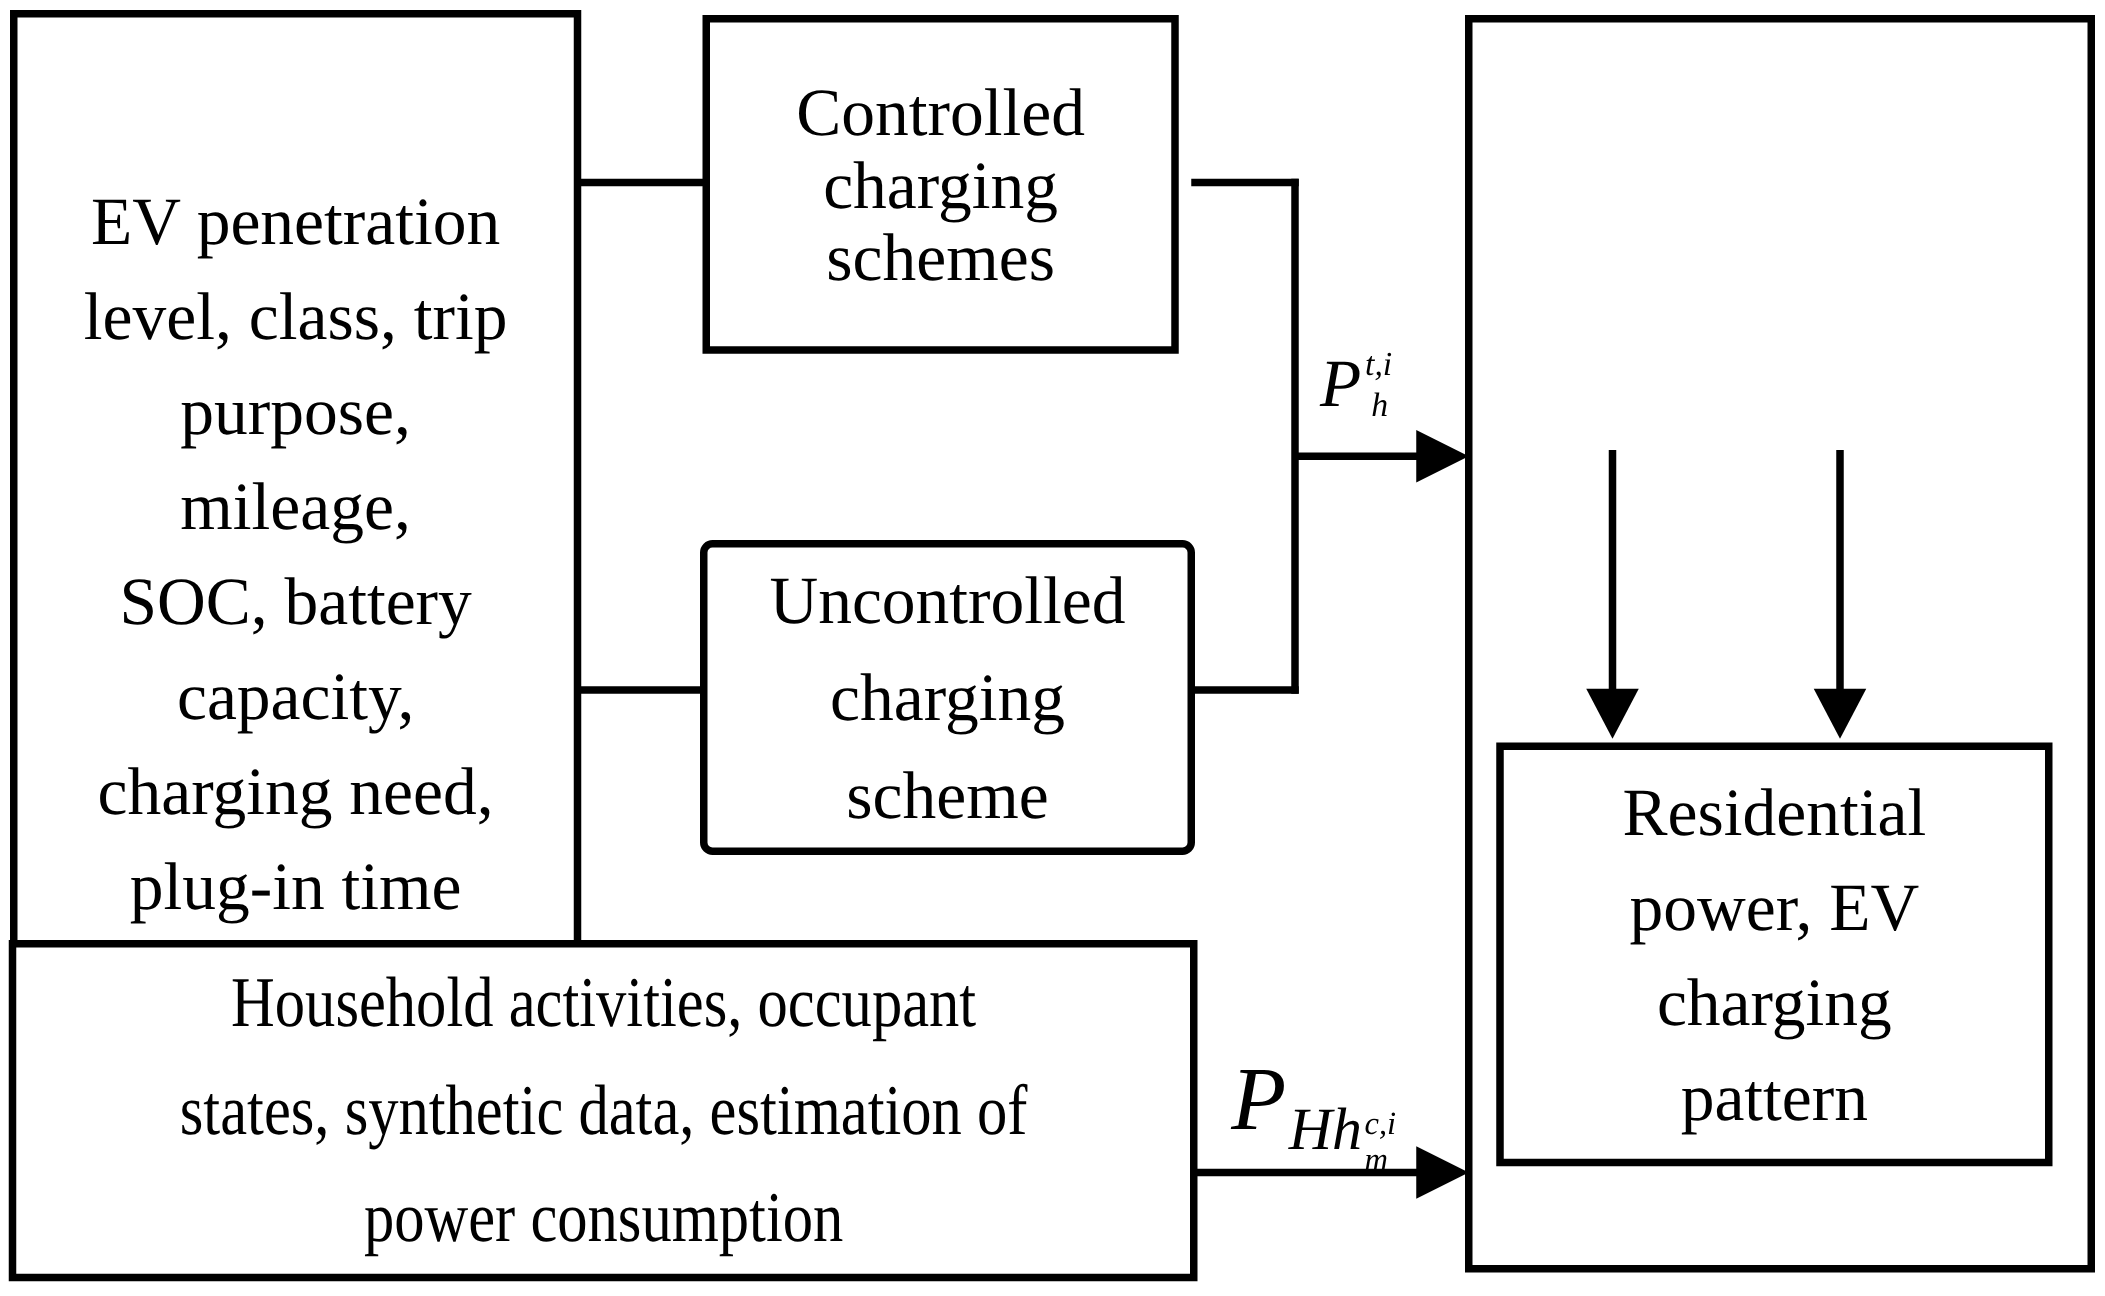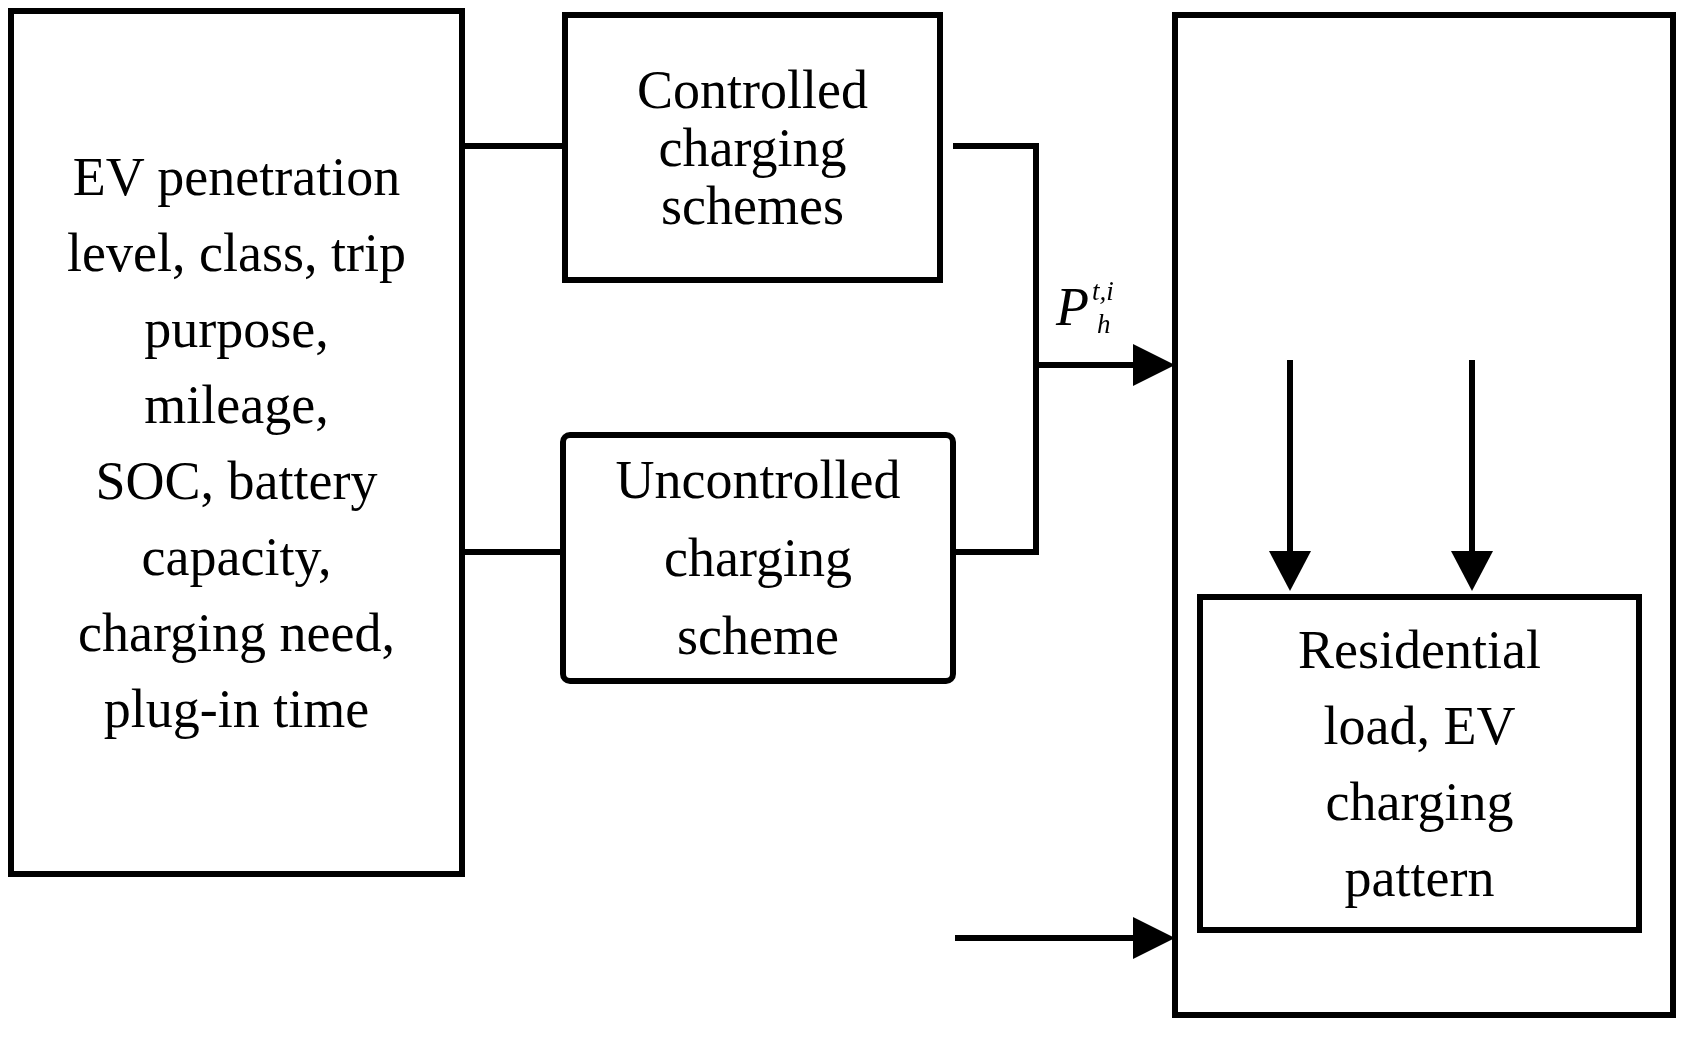--- a/index.html
+++ b/index.html
@@ -108,27 +108,32 @@
 charging
 schemes</span>
   </div>
 
   <div class="box box-uncontrolled">
     <span class="box-text">Uncontrolled
 charging
 scheme</span>
   </div>
 
+  <div class="box box-household">
+    <span class="condensed">Household activities, occupant
+states, synthetic data, estimation of
+power consumption</span>
+  </div>
 
   <div class="box box-outer"></div>
 
 
   <div class="box box-residential">
     <span class="box-text">Residential
-load, EV
+power, EV
 charging
 pattern</span>
   </div>
 
   <svg class="wires" viewBox="0 0 1684 1037" xmlns="http://www.w3.org/2000/svg">
     <line x1="463" y1="146" x2="566" y2="146"></line>
     <line x1="463" y1="552" x2="564" y2="552"></line>
     <line x1="953" y1="146" x2="1039" y2="146"></line>
     <line x1="953" y1="552" x2="1039" y2="552"></line>
     <line x1="1036" y1="143" x2="1036" y2="555"></line>
@@ -142,14 +147,20 @@
     <polygon points="1472,591 1451,551 1493,551"></polygon>
   </svg>
 
   <div class="formula formula-ph">
     <span class="f1-base">P</span><span class="f1-stack">
         <span class="f1-sup">t,i</span>
         <span class="f1-sub">h</span>
       </span>
   </div>
 
+  <div class="formula formula-phh">
+    <span class="f2-base">P</span><span class="f2-submain">Hh</span><span class="f2-stack">
+        <span class="f2-sup">c,i</span>
+        <span class="f2-sub">m</span>
+      </span>
+  </div>
 
 </div>
 
 </body></html>

